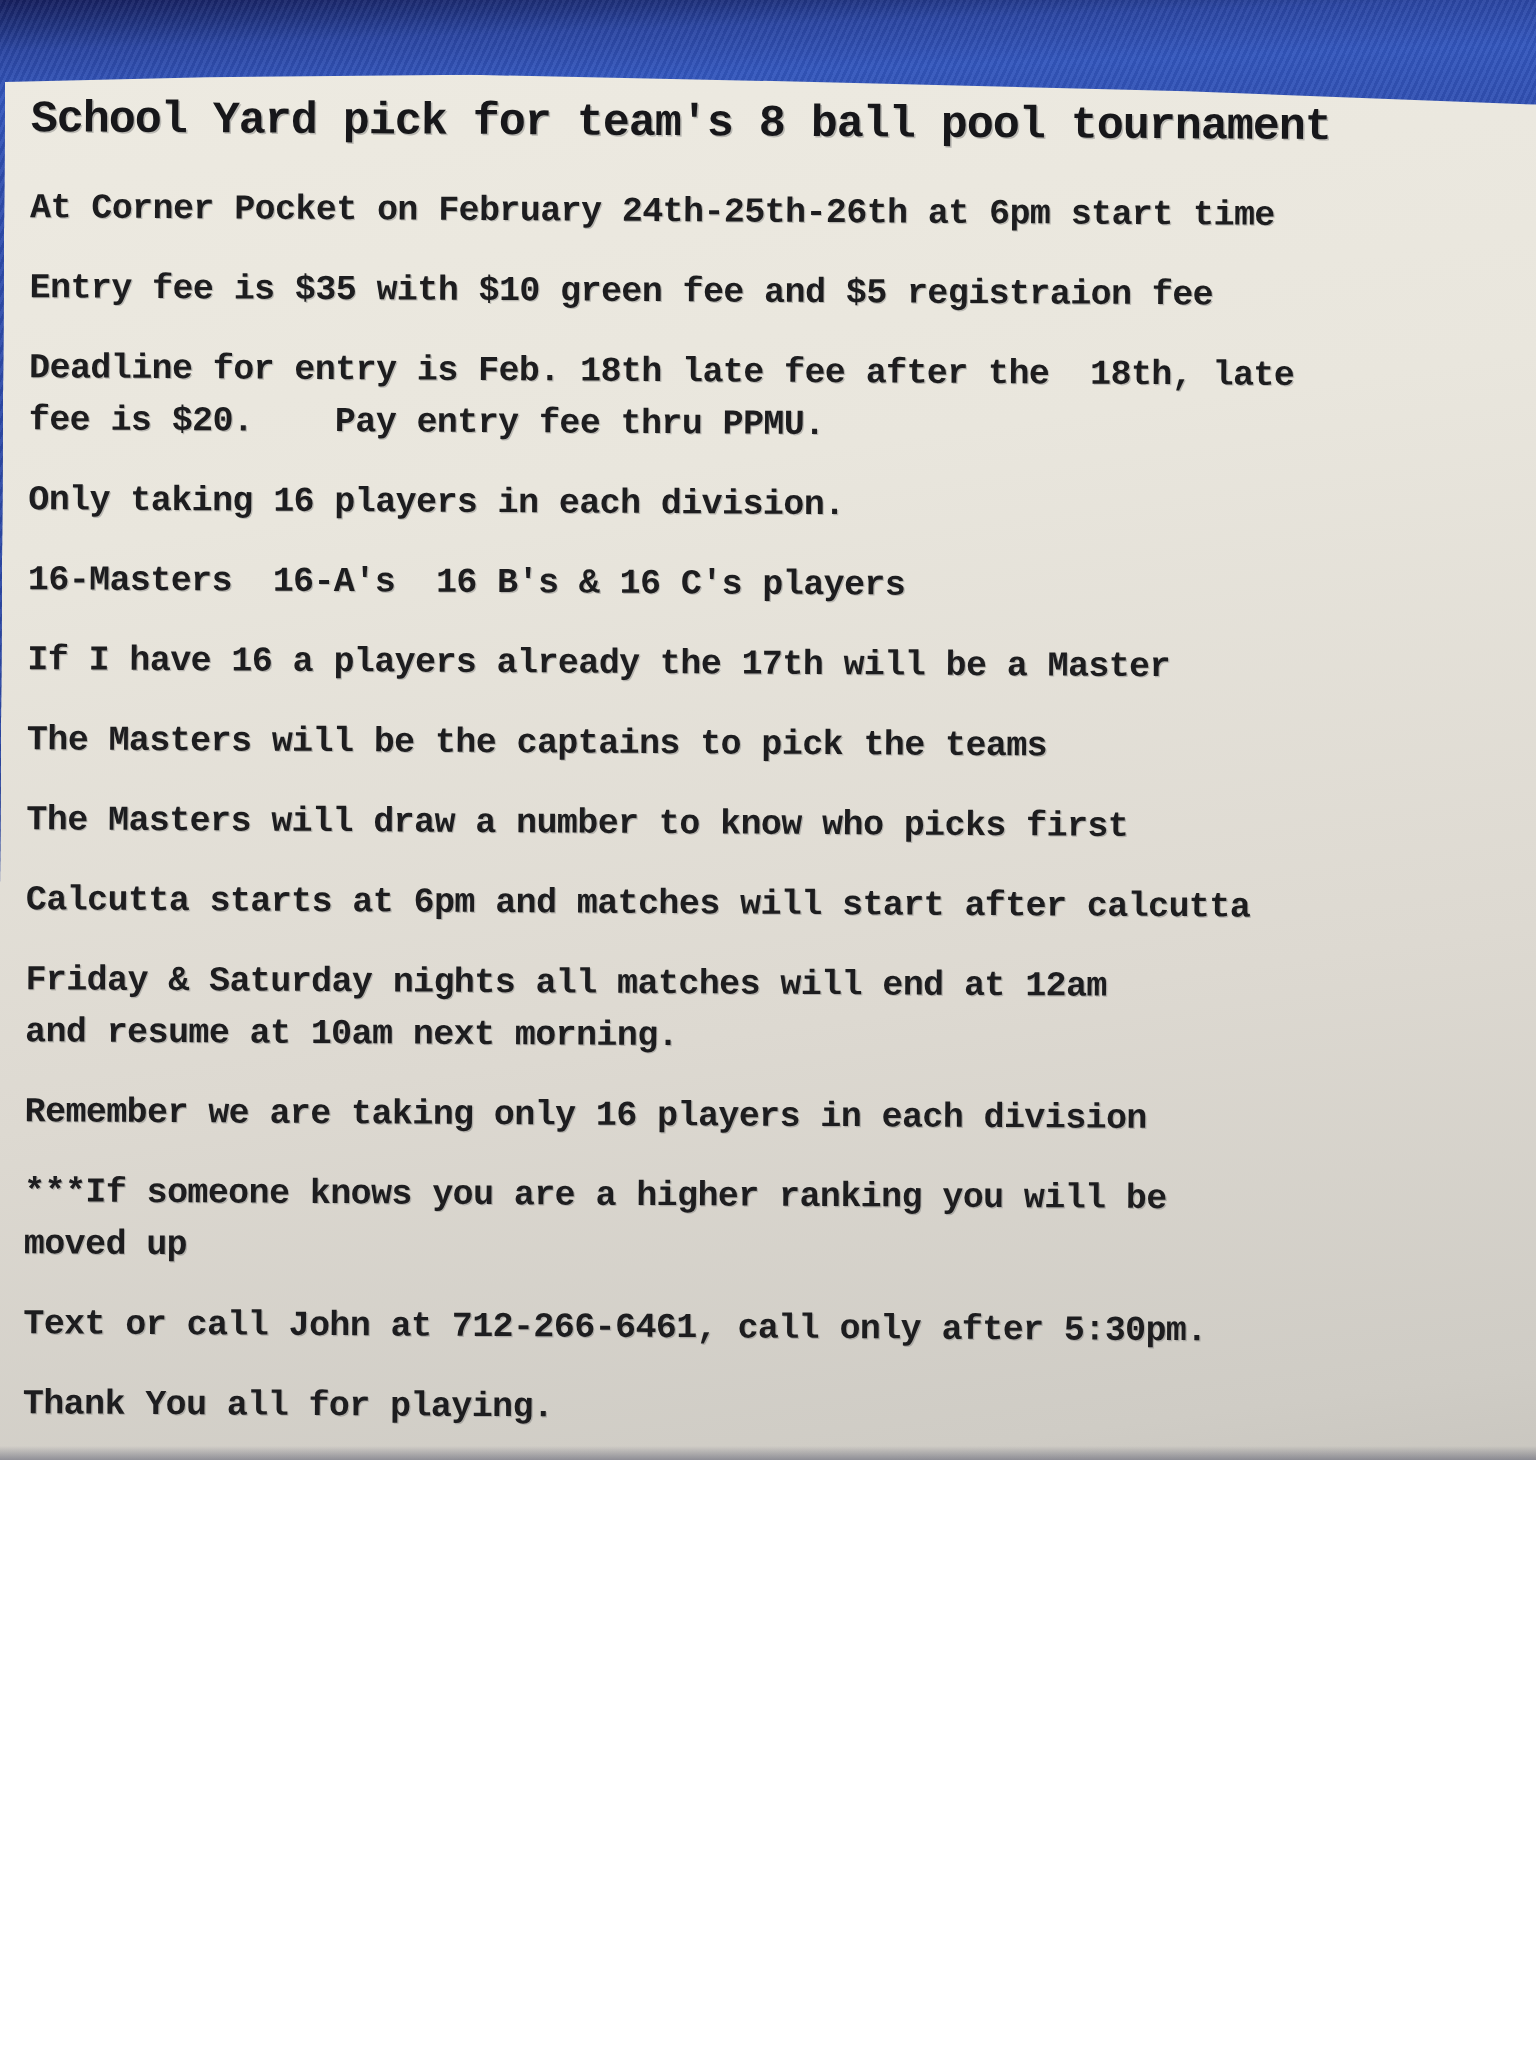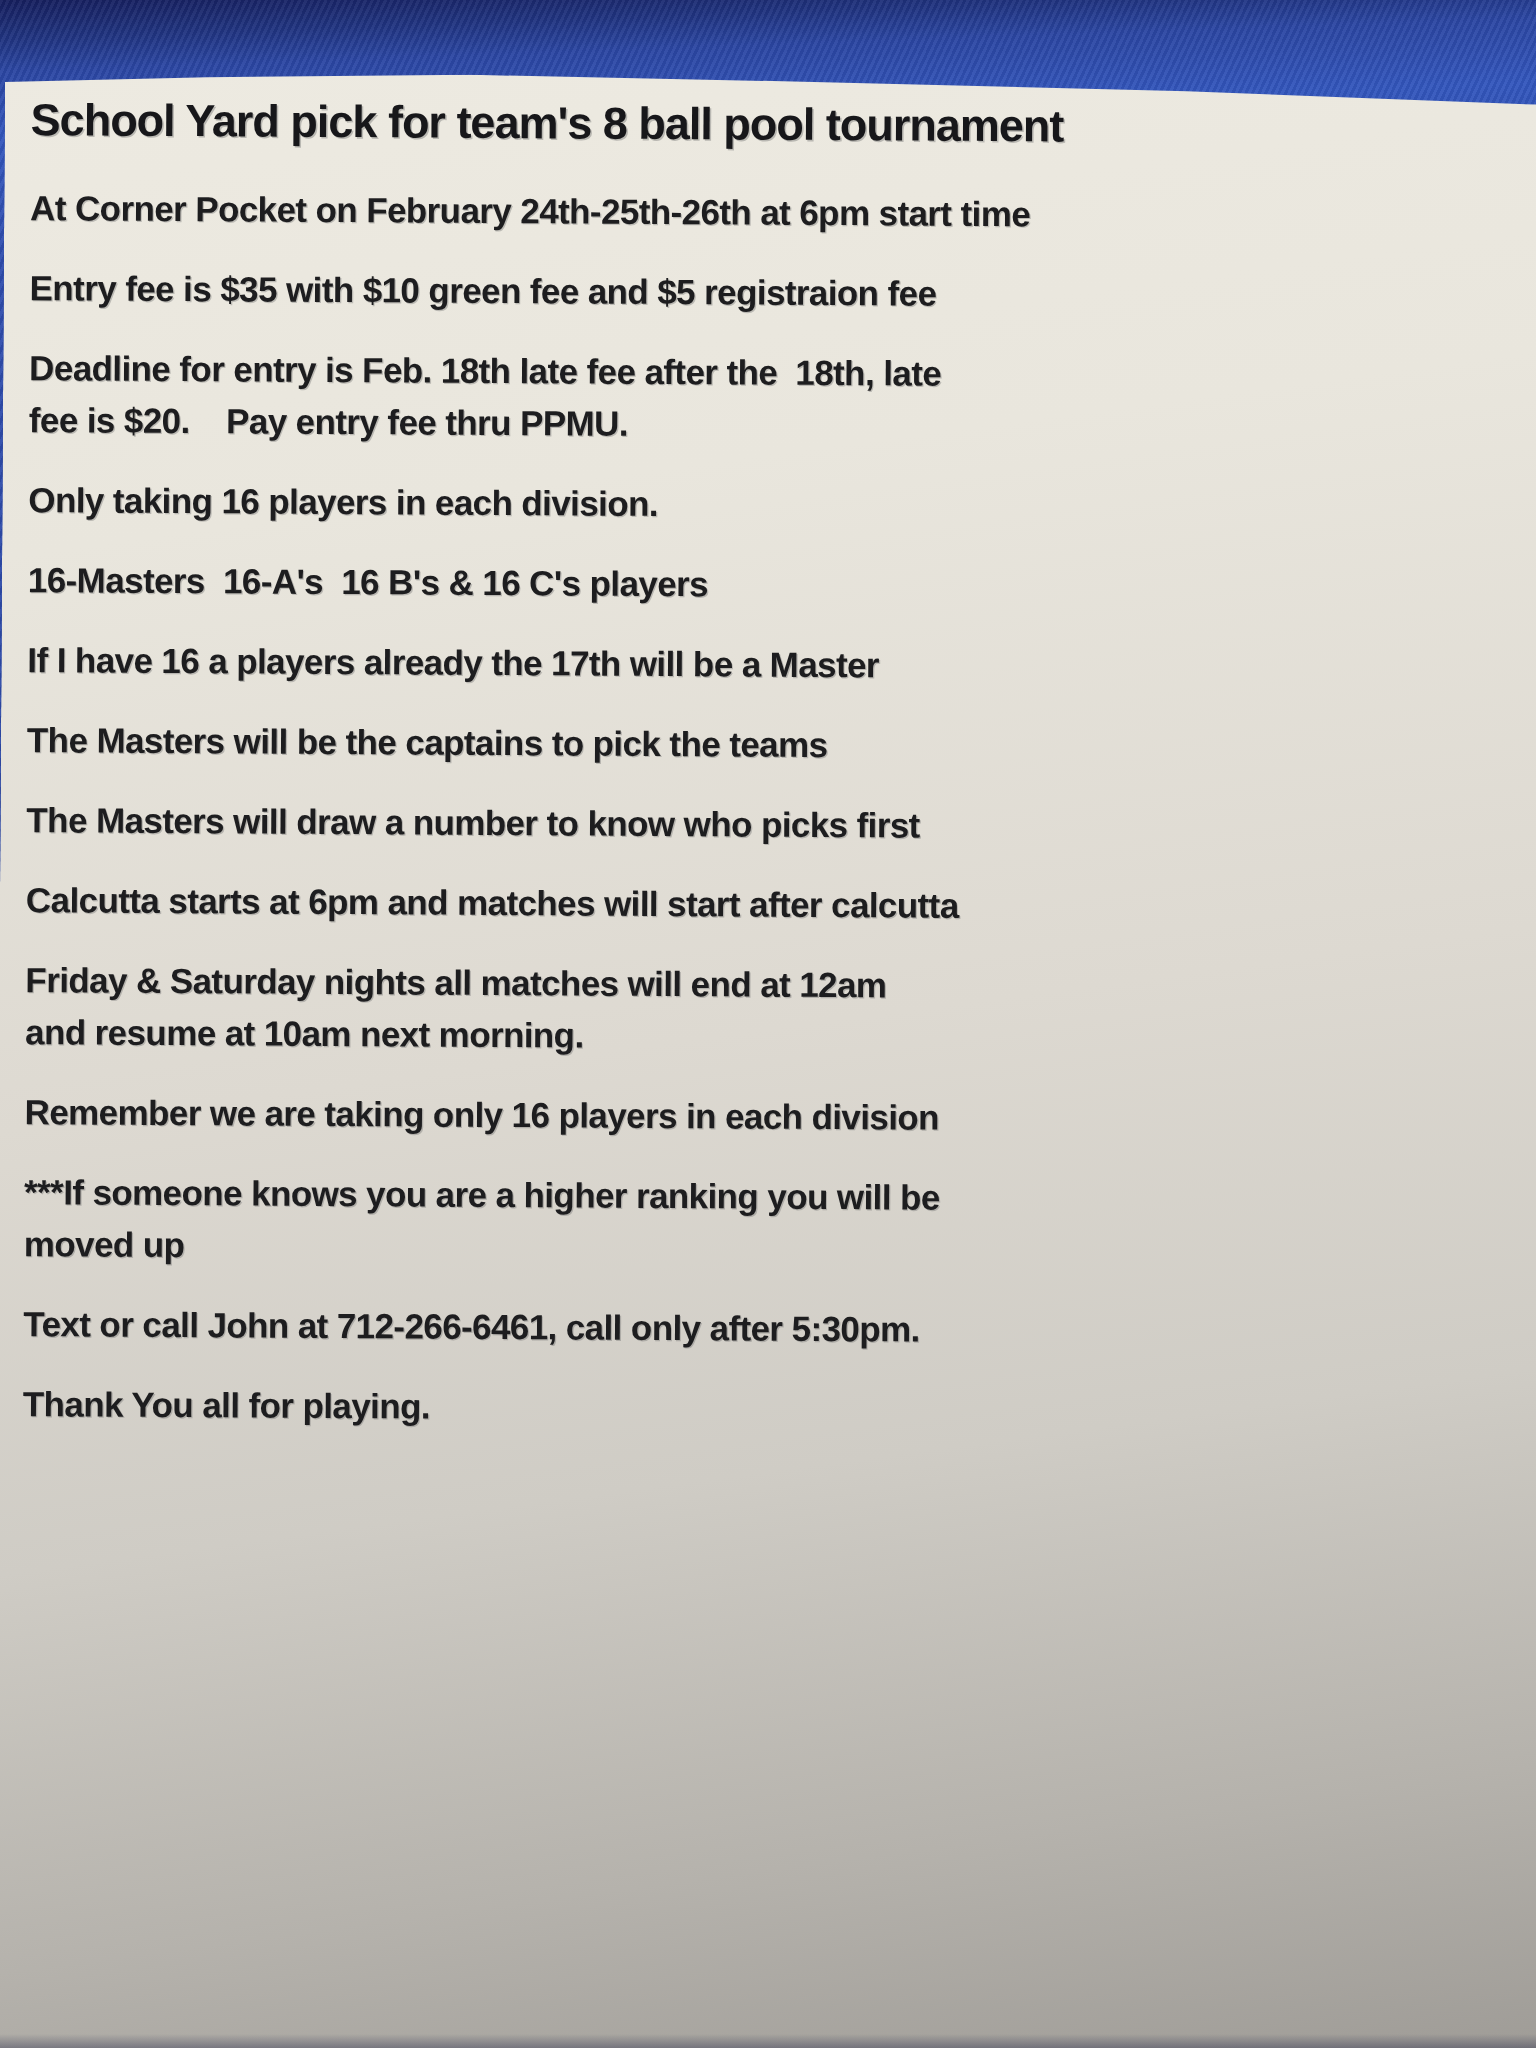--- a/index.html
+++ b/index.html
@@ -8,30 +8,31 @@
     width: 1536px;
     height: 2048px;
     overflow: hidden;
     font-family: "Liberation Sans", sans-serif;
   }
 
   
   .scene {
     position: relative;
     width: 1536px;
-    height: 2048px;
+    height: 1460px;
     background: linear-gradient(178deg,
       #161f5e 0%,
       #20337f 1.8%,
       #2b46a2 3.4%,
       #3356bd 6.5%,
       #2f4dae 12%,
       #2a45a0 55%,
       #223a90 100%);
     overflow: hidden;
+    font-family: Liberation Mono, monospace;
   }
   
   .scene::before {
     content: "";
     position: absolute;
     inset: 0;
     background:
       repeating-linear-gradient(115deg,
         rgba(255,255,255,0.05) 0 3px,
         rgba(0,0,0,0.05) 3px 6px);

